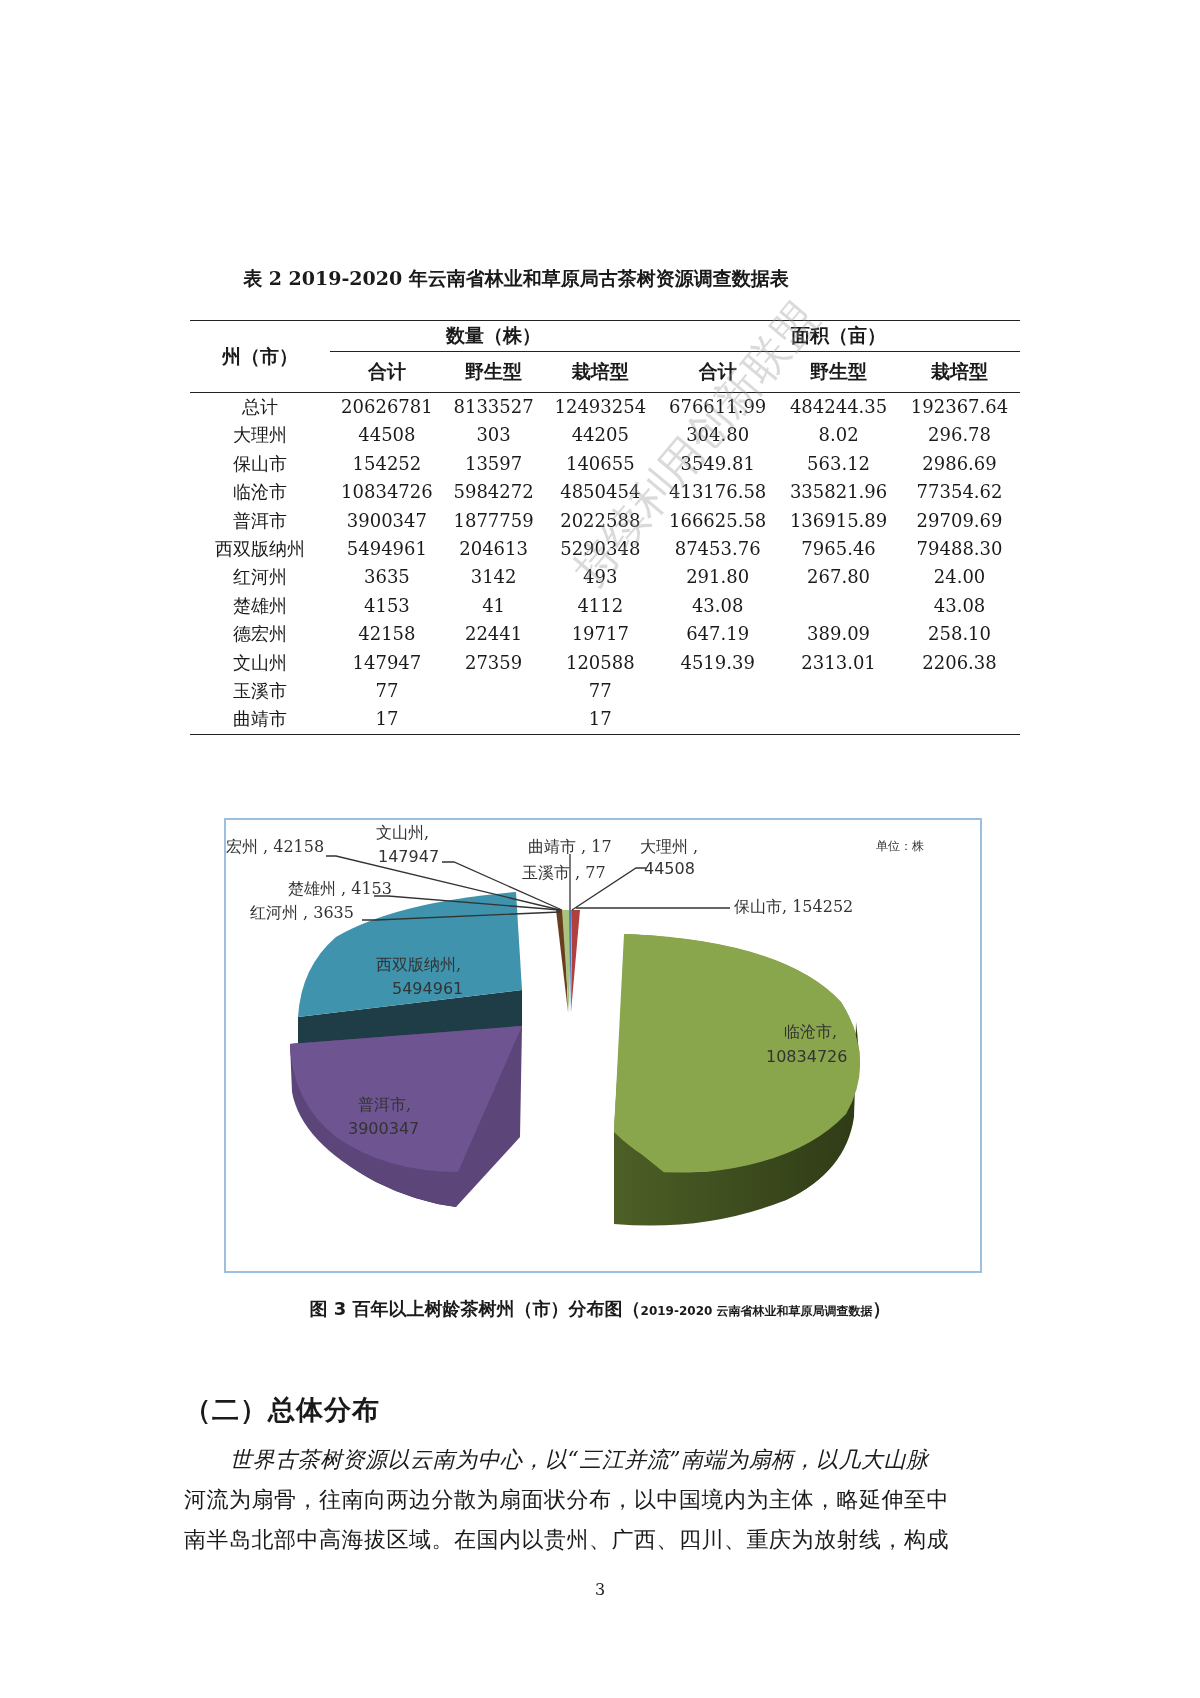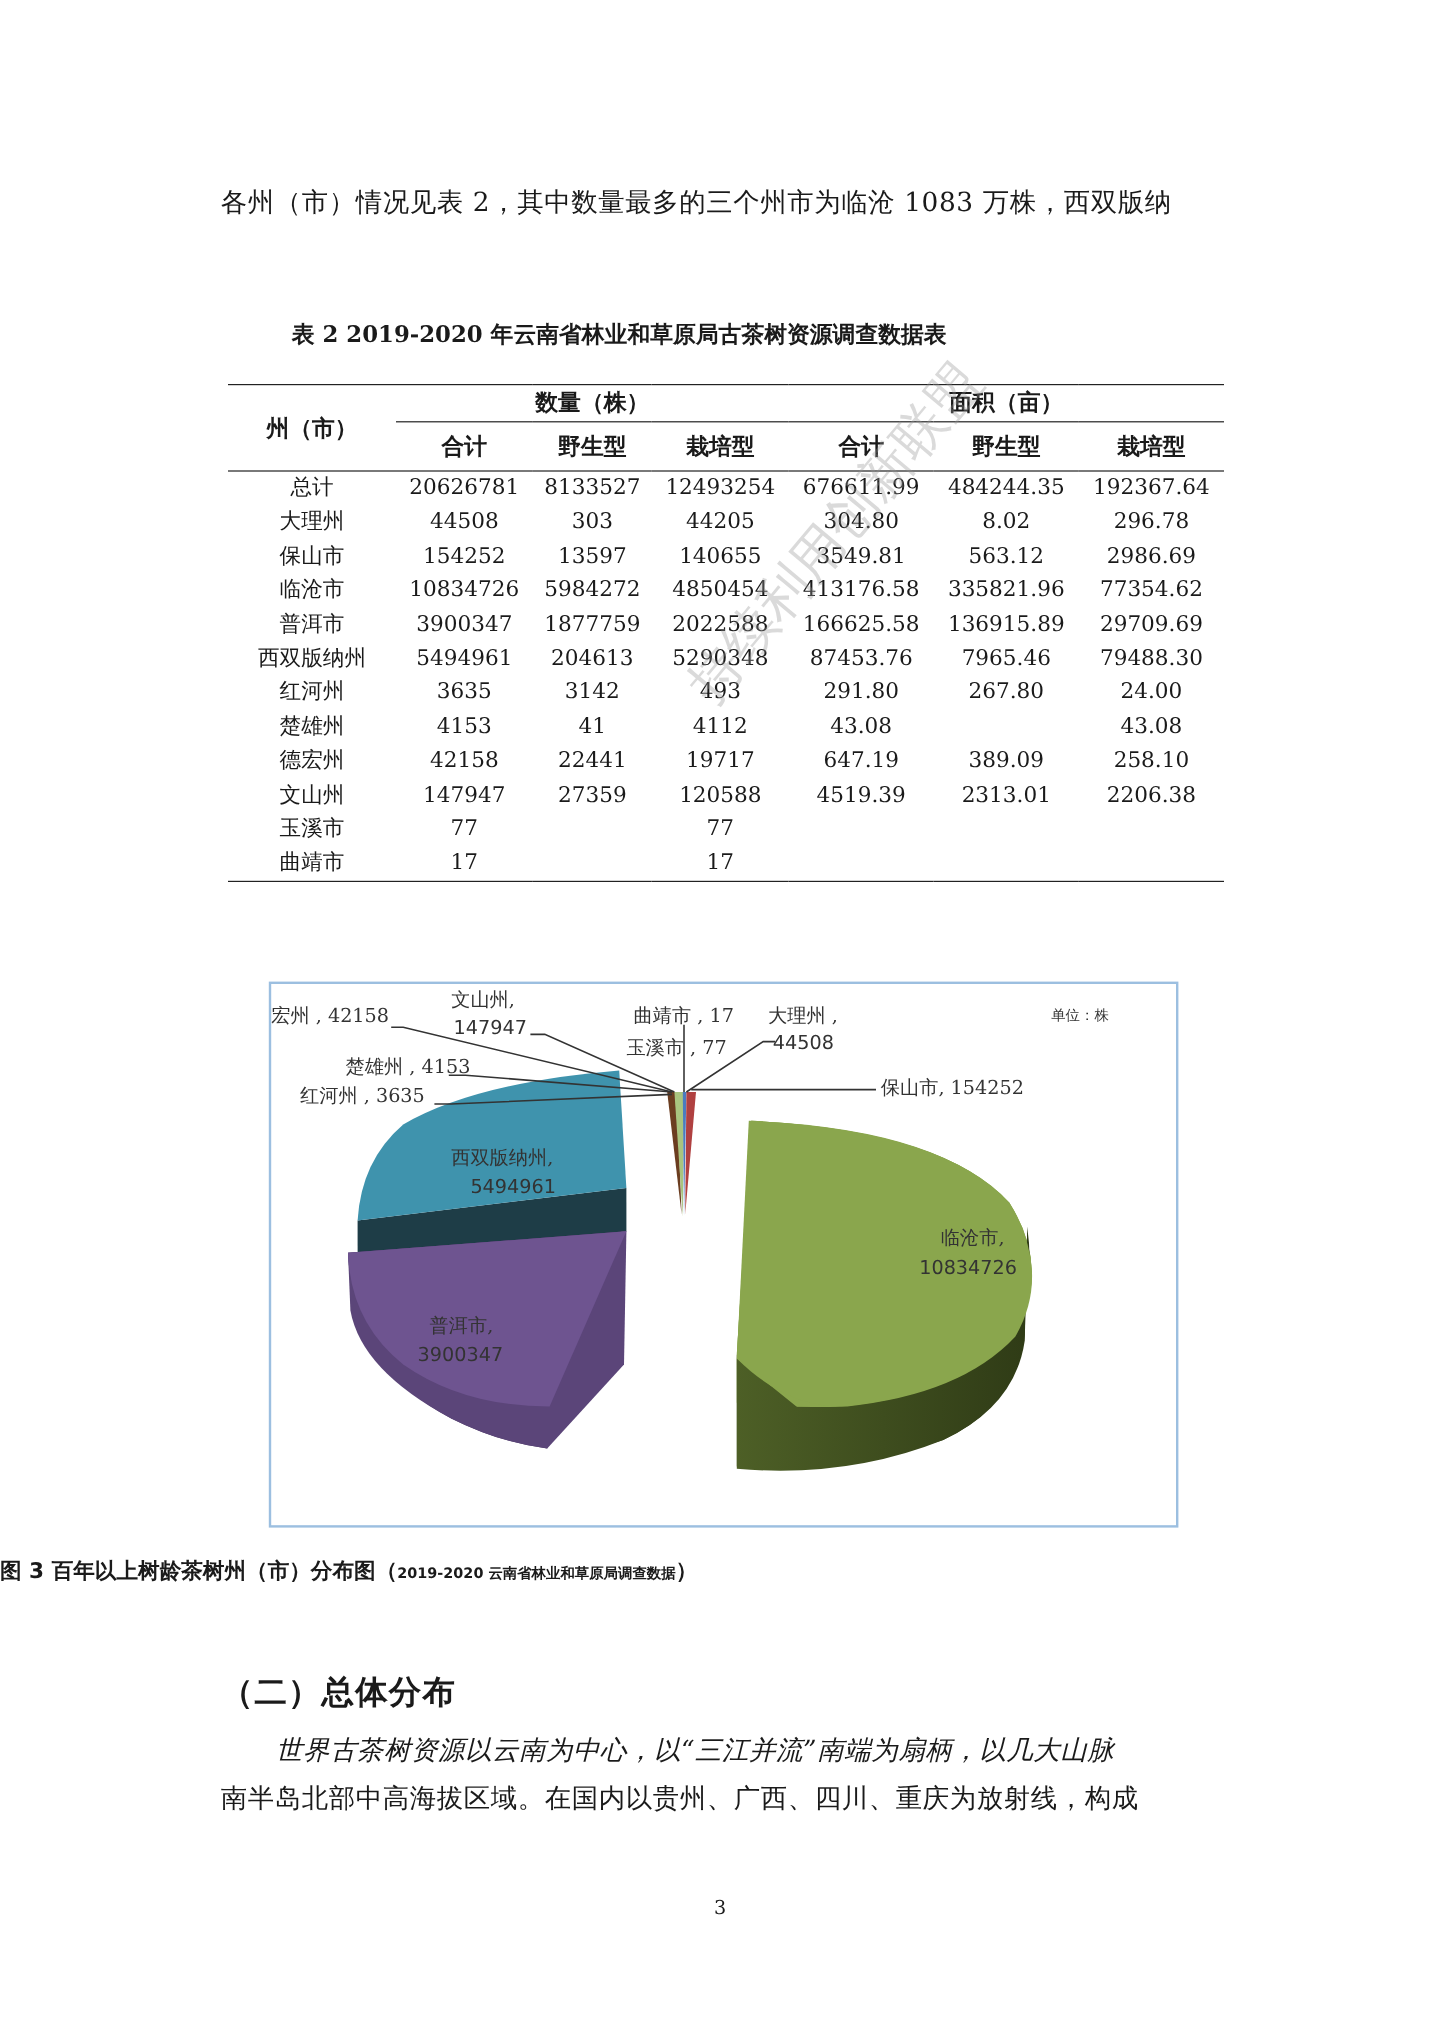--- a/index.html
+++ b/index.html
@@ -17,35 +17,34 @@
   .rule-mid { border-bottom: 1.2px solid #222; }
   .rule-bot { border-bottom: 1.6px solid #222; }
   .h1row th { height: 30px; }
   .h2row th { height: 40px; }
   .chart-frame { position: absolute; left: 224px; top: 818px; width: 758px; height: 455px;
                  border: 2px solid #9cbfe0; box-sizing: border-box; background: #fff; }
   .chart-frame svg { position: absolute; left: 0; top: 0; }
   .lbl { font-family: "DejaVu Sans", sans-serif; font-size: 16px; fill: #333; }
   .lbl-serif { font-family: "DejaVu Serif", serif; font-size: 16px; fill: #333; }
   .unit { font-family: "DejaVu Serif", serif; font-size: 12px; fill: #333; }
-  .caption { position: absolute; left: 0; width: 1200px; top: 1297px; text-align: left;
+  .caption { position: absolute; left: 0; width: 1200px; top: 1297px; text-align: center;
              font-weight: bold; font-size: 18px; font-family: "DejaVu Sans", sans-serif; }
   .caption small { font-size: 12px; font-weight: bold; }
   .section-heading { position: absolute; left: 184px; top: 1376px; font-size: 27px; font-weight: bold;
                      font-family: "DejaVu Sans", sans-serif; letter-spacing: 1px; margin-top: 16px; }
   .page-number { position: absolute; left: 0; width: 1200px; top: 1580px; text-align: center; font-size: 16px; }
   .watermark { position: absolute; left: 560px; top: 560px; font-size: 44px; color: rgba(150,150,150,0.35);
                transform: rotate(-50deg); transform-origin: left top; white-space: nowrap; pointer-events: none;
                font-family: "DejaVu Serif", serif; }
 </style>
 </head>
 <body>
 
 <div class="para" style="top:150px;">
-  <p>各州（市）情况见表 2，其中数量最多的三个州市为临沧 1083 万株，西双版纳</p>
 </div>
 
 <div class="table-title">表 2  2019-2020 年云南省林业和草原局古茶树资源调查数据表</div>
 
 <table class="data-table">
   <thead>
     <tr class="h1row">
       <th rowspan="2" class="rule-top rule-mid" style="width:140px;">州（市）</th>
       <th colspan="3" class="rule-top" style="border-bottom:1.2px solid #222;">数量（株）</th>
       <th colspan="3" class="rule-top" style="border-bottom:1.2px solid #222;">面积（亩）</th>
@@ -246,16 +245,17 @@
 </div>
 
 <div class="caption">
   <span>图 3  百年以上树龄茶树州（市）分布图（</span><small>2019-2020 云南省林业和草原局调查数据</small><span>）</span>
 </div>
 
 <div class="section-heading">（二）总体分布</div>
 
 <div class="para" style="top:1440px;">
   <p class="indent">世界古茶树资源以云南为中心，以“三江并流”南端为扇柄，以几大山脉</p>
+  <p>河流为扇骨，往南向两边分散为扇面状分布，以中国境内为主体，略延伸至中</p>
   <p>南半岛北部中高海拔区域。在国内以贵州、广西、四川、重庆为放射线，构成</p>
 </div>
 
 <div class="page-number">3</div>
 
 </body></html>

